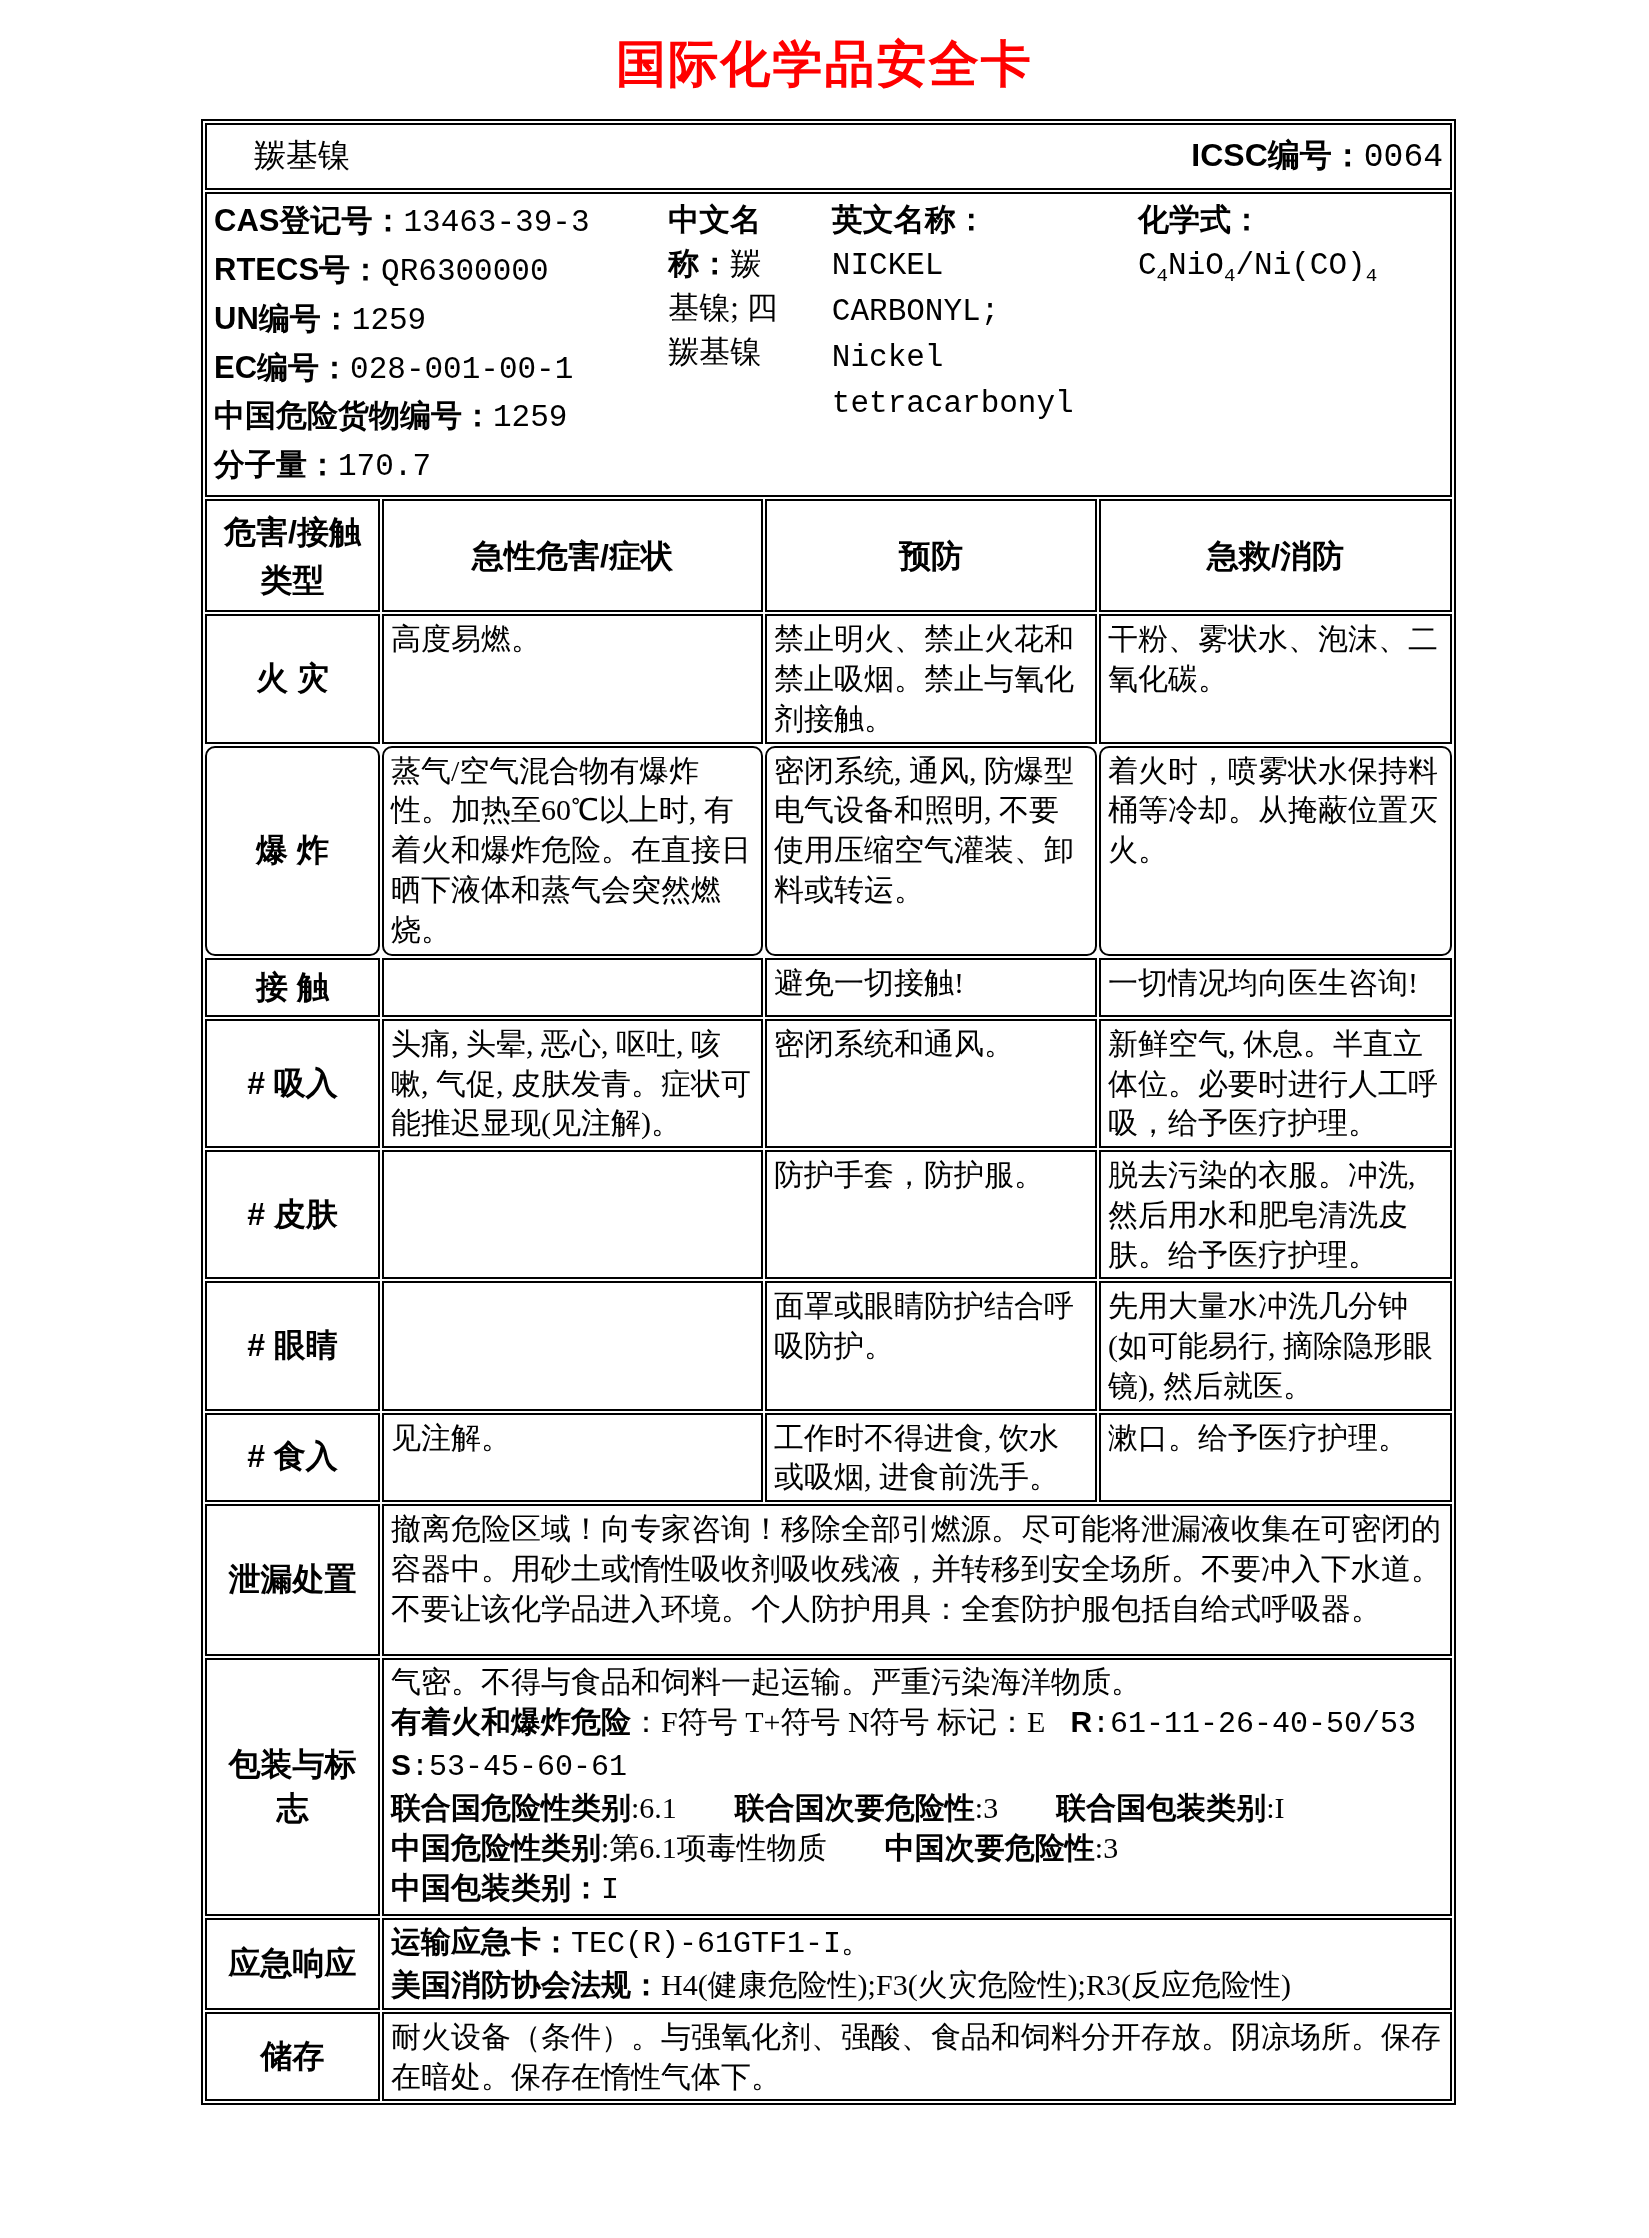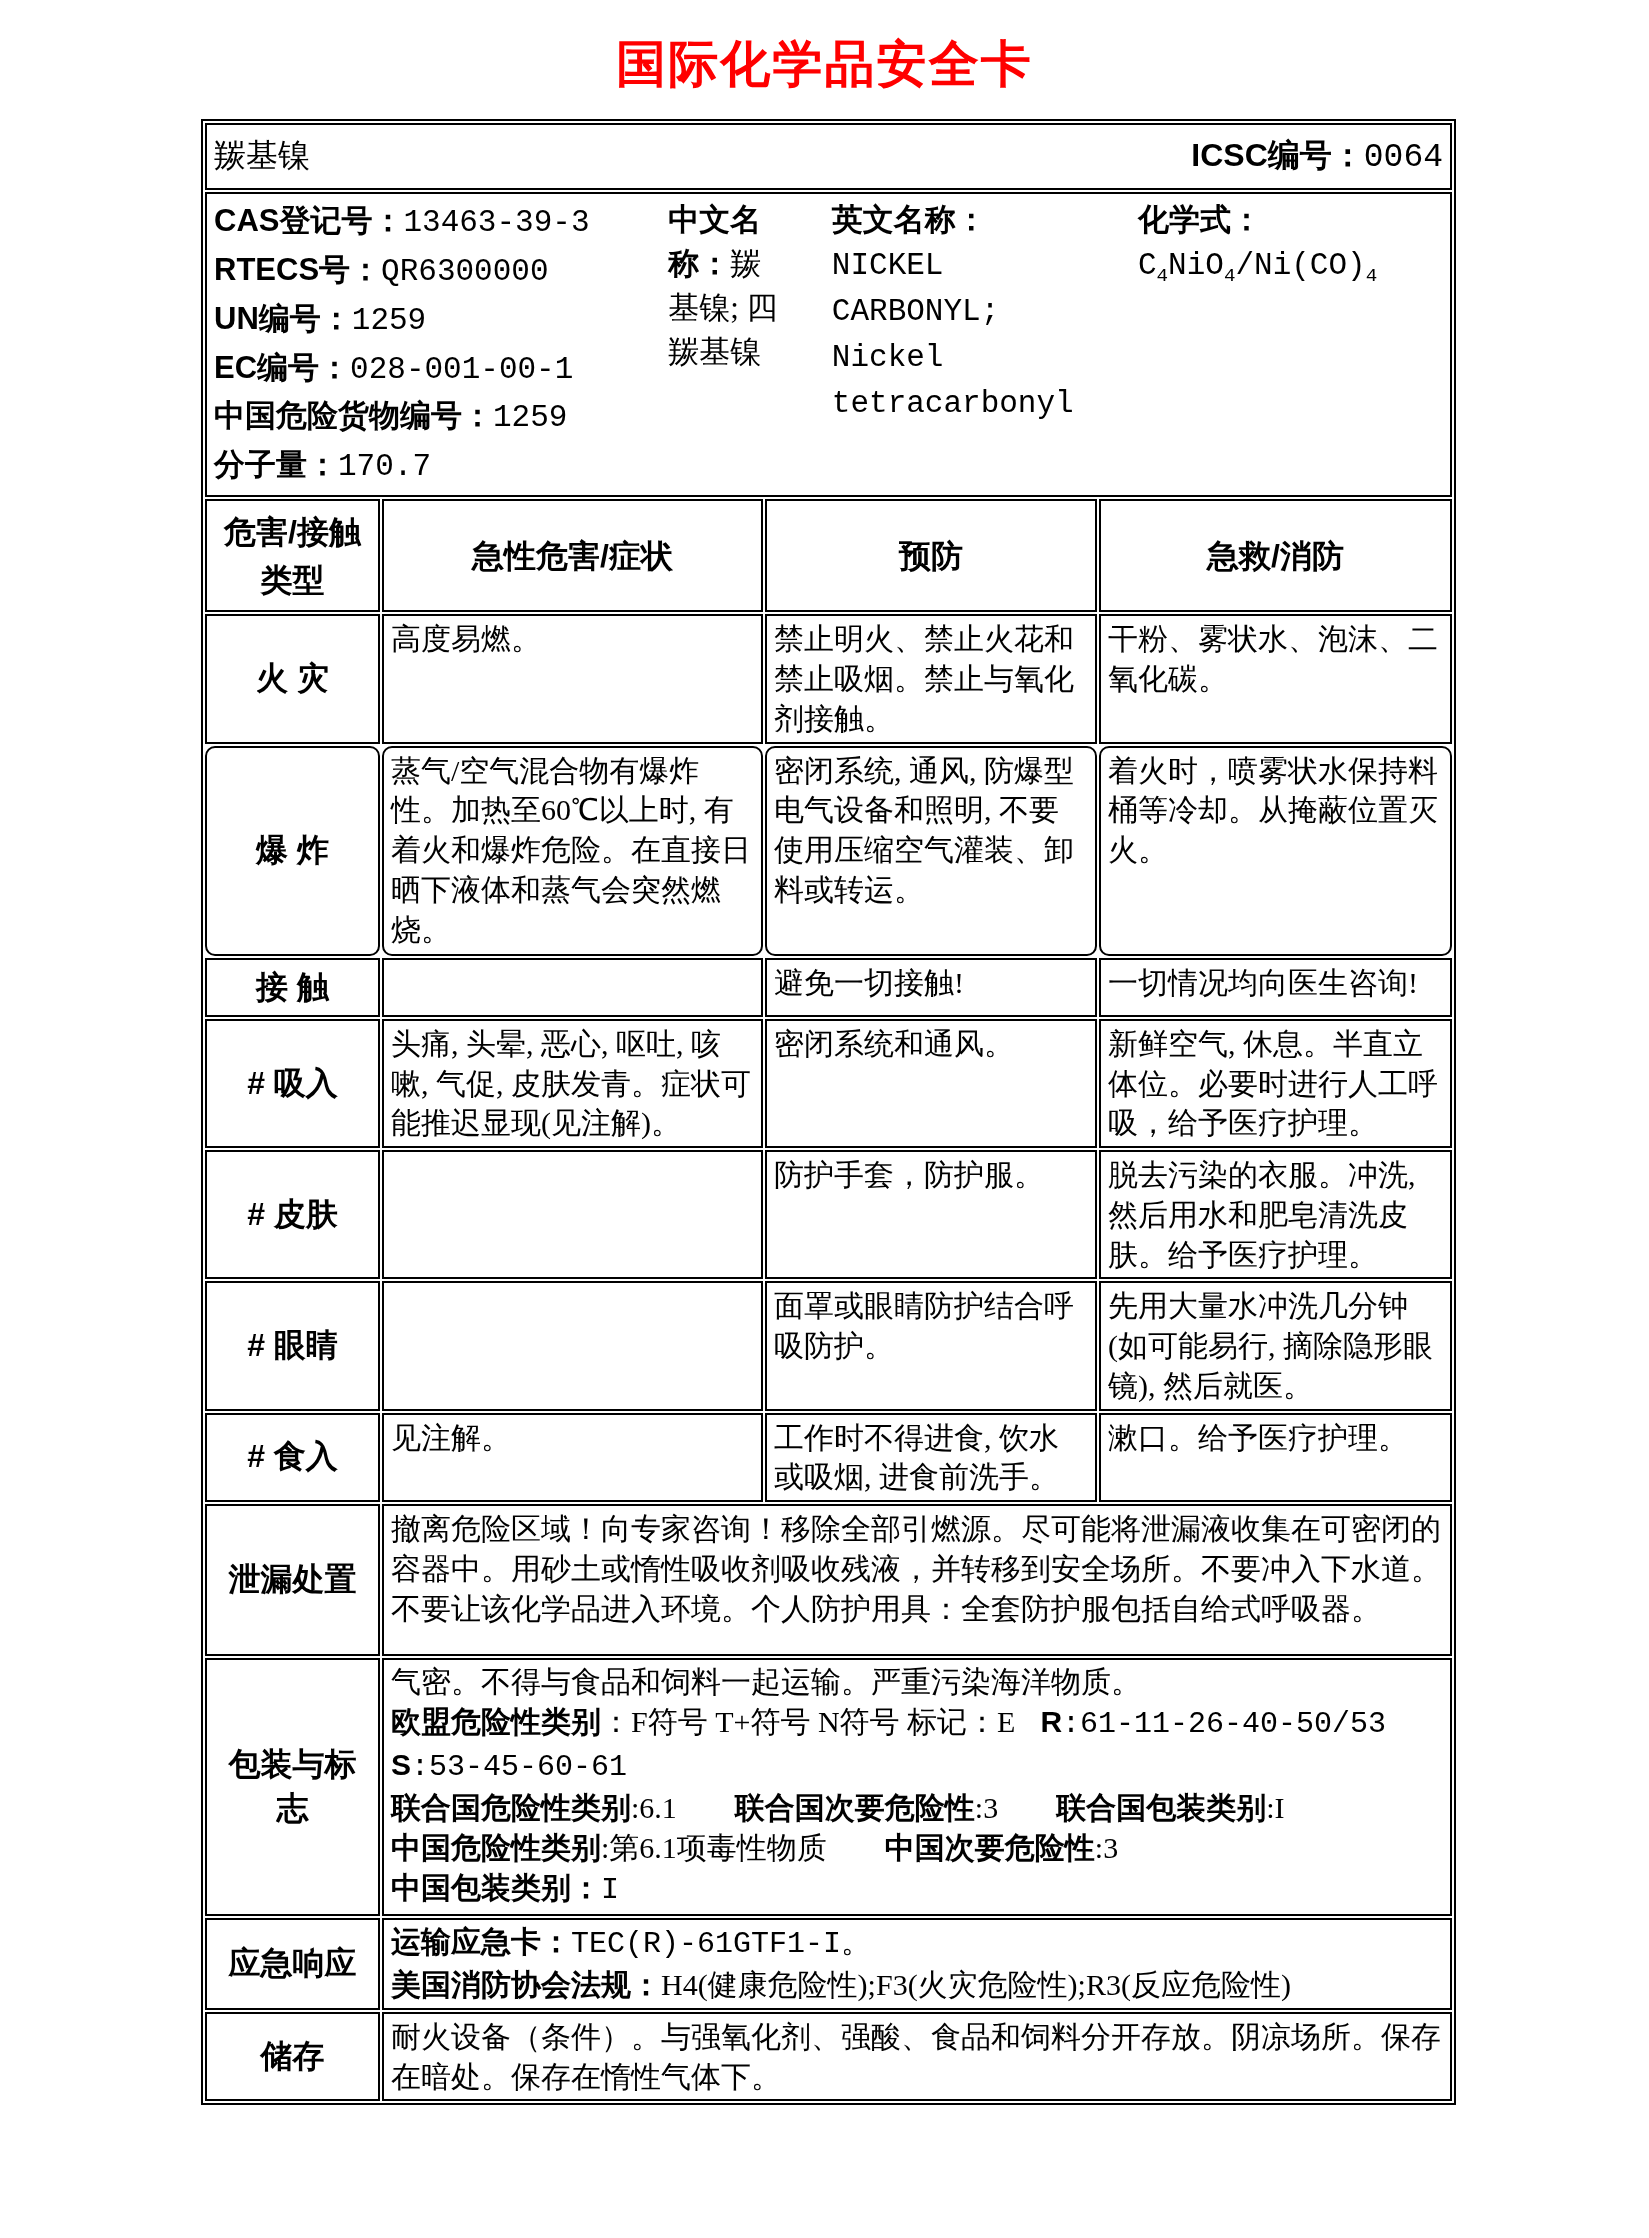--- a/index.html
+++ b/index.html
@@ -10,21 +10,21 @@
              margin-left:201px;width:1255px;table-layout:fixed;}
   col.c1{width:174px;} col.c2{width:379px;} col.c3{width:330px;} col.c4{width:351px;}
   td.cell{border:2.1px solid #000;background:#fff;vertical-align:top;padding:2.8px 7px;overflow:hidden;}
   
   .b{color:#000000;font-family:"Liberation Sans",sans-serif;font-weight:bold;}
   
   .mono{font-family:"Liberation Mono","DejaVu Sans Mono",monospace;}
   sub{font-size:0.62em;line-height:0;}
   
   td.head-cell{height:57px;vertical-align:middle;}
-  .head-inner{display:flex;justify-content:space-between;align-items:center;font-size:32px;}
+  .head-inner{display:flex;justify-content:space-between;align-items:center;font-size:32px;margin-left:40px;}
   .head-inner .substance{font-size:32px;}
   .head-inner .icsc .b{font-size:32px;}
   .head-inner .icsc .mono{font-size:33px;}
   
   td.info-cell{height:278px;}
   .info-wrap{display:flex;font-size:31px;line-height:1.42;}
   .info-left{width:450px;flex:0 0 auto;}
   .info-line{margin:2.8px 0;white-space:nowrap;}
   .info-right{width:709px;display:flex;justify-content:flex-start;padding:1.4px 0 4.2px 4.2px;gap:42px;}
   
@@ -151,21 +151,21 @@
 
     <tr class="r-spill">
       <td class="cell type-cell"><span class="b">泄漏处置</span></td>
       <td class="cell body-cell" colspan="3">撤离危险区域！向专家咨询！移除全部引燃源。尽可能将泄漏液收集在可密闭的容器中。用砂土或惰性吸收剂吸收残液，并转移到安全场所。不要冲入下水道。不要让该化学品进入环境。个人防护用具：全套防护服包括自给式呼吸器。</td>
     </tr>
 
     <tr class="r-packaging">
       <td class="cell type-cell"><span class="b">包装与标志</span></td>
       <td class="cell body-cell" colspan="3">
         <div>气密。不得与食品和饲料一起运输。严重污染海洋物质。</div>
-        <div><span class="b">欧盟危险性类别</span><span>：F符号 T+符号 N符号 标记：E</span><span class="b gap-sm">R</span><span class="mono">:61-11-26-40-50/53</span> <span class="b">S</span><span class="mono">:53-45-60-61</span></div>
+        <div><span class="b">有着火和爆炸危险</span><span>：F符号 T+符号 N符号 标记：E</span><span class="b gap-sm">R</span><span class="mono">:61-11-26-40-50/53</span> <span class="b">S</span><span class="mono">:53-45-60-61</span></div>
         <div><span class="seg-gap"><span class="b">联合国危险性类别</span><span>:6.1</span></span><span class="seg-gap"><span class="b">联合国次要危险性</span><span>:3</span></span><span><span class="b">联合国包装类别</span><span>:I</span></span></div>
         <div><span class="seg-gap"><span class="b">中国危险性类别</span><span>:第6.1项毒性物质</span></span><span><span class="b">中国次要危险性</span><span>:3</span></span></div>
         <div><span class="b">中国包装类别：</span><span class="mono">I</span></div>
       </td>
     </tr>
 
     <tr class="r-emergency">
       <td class="cell type-cell"><span class="b">应急响应</span></td>
       <td class="cell body-cell" colspan="3">
         <div><span class="b">运输应急卡：</span><span class="mono">TEC(R)-61GTF1-I。</span></div>

